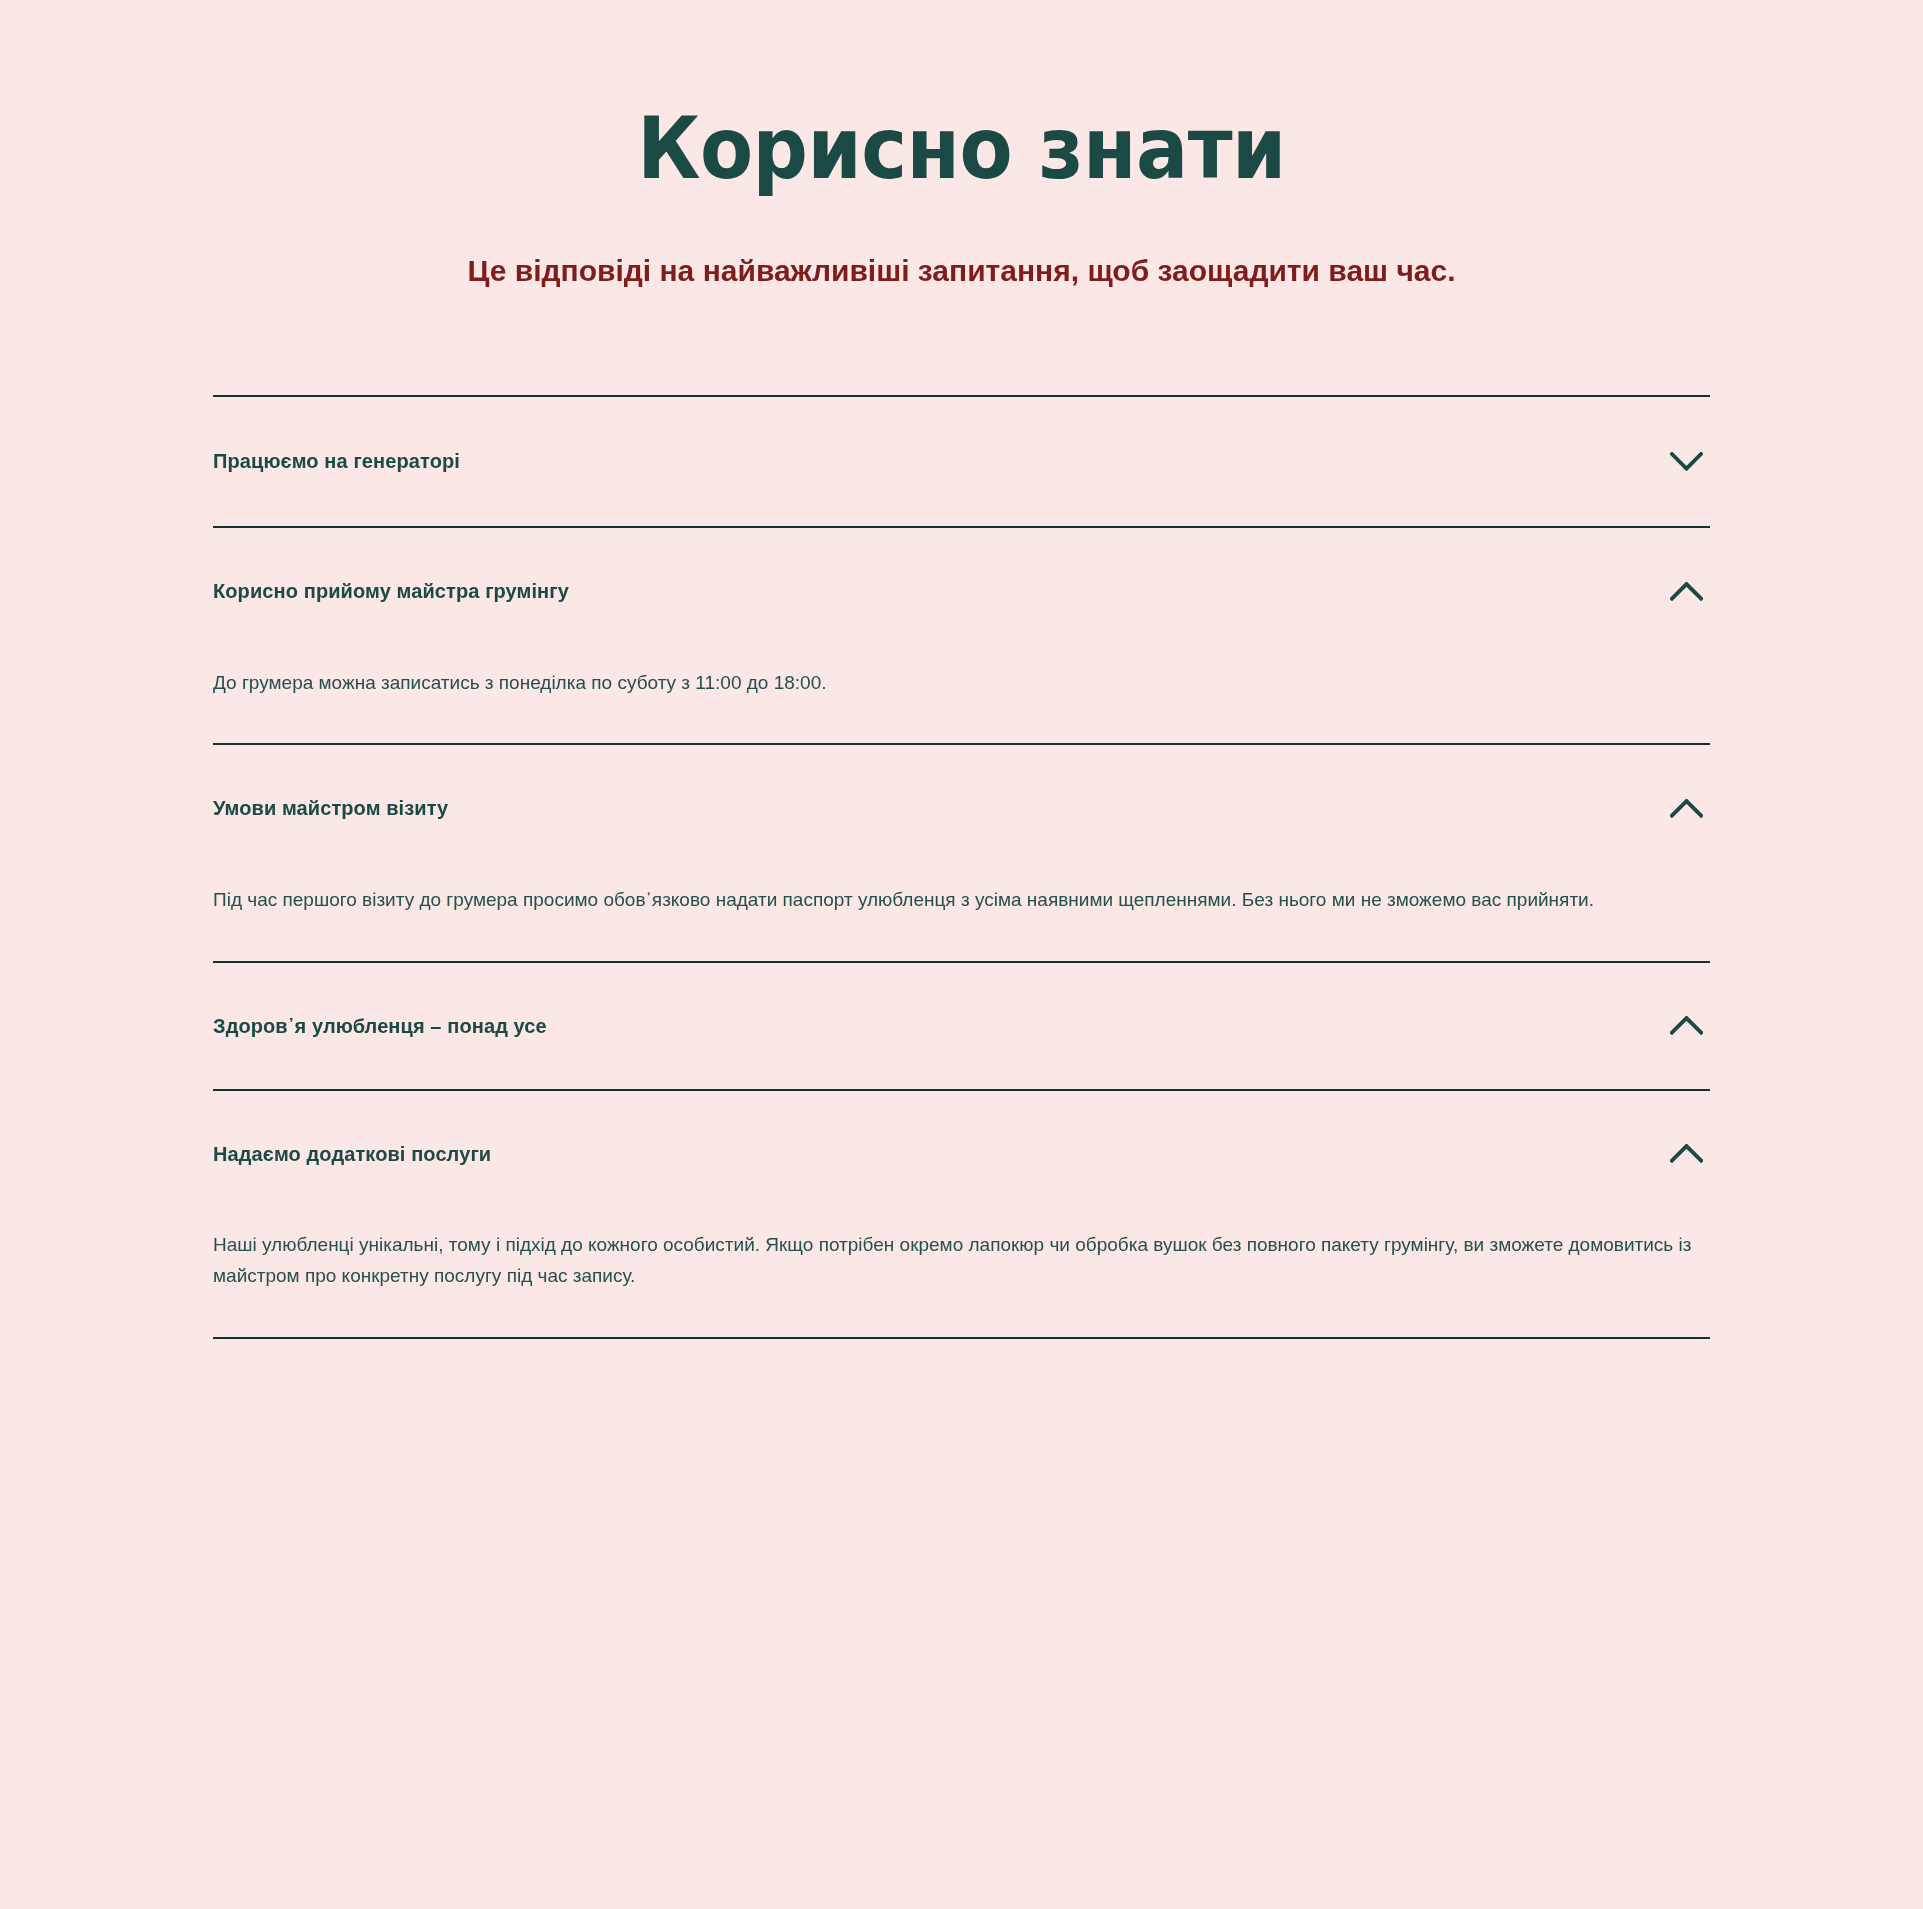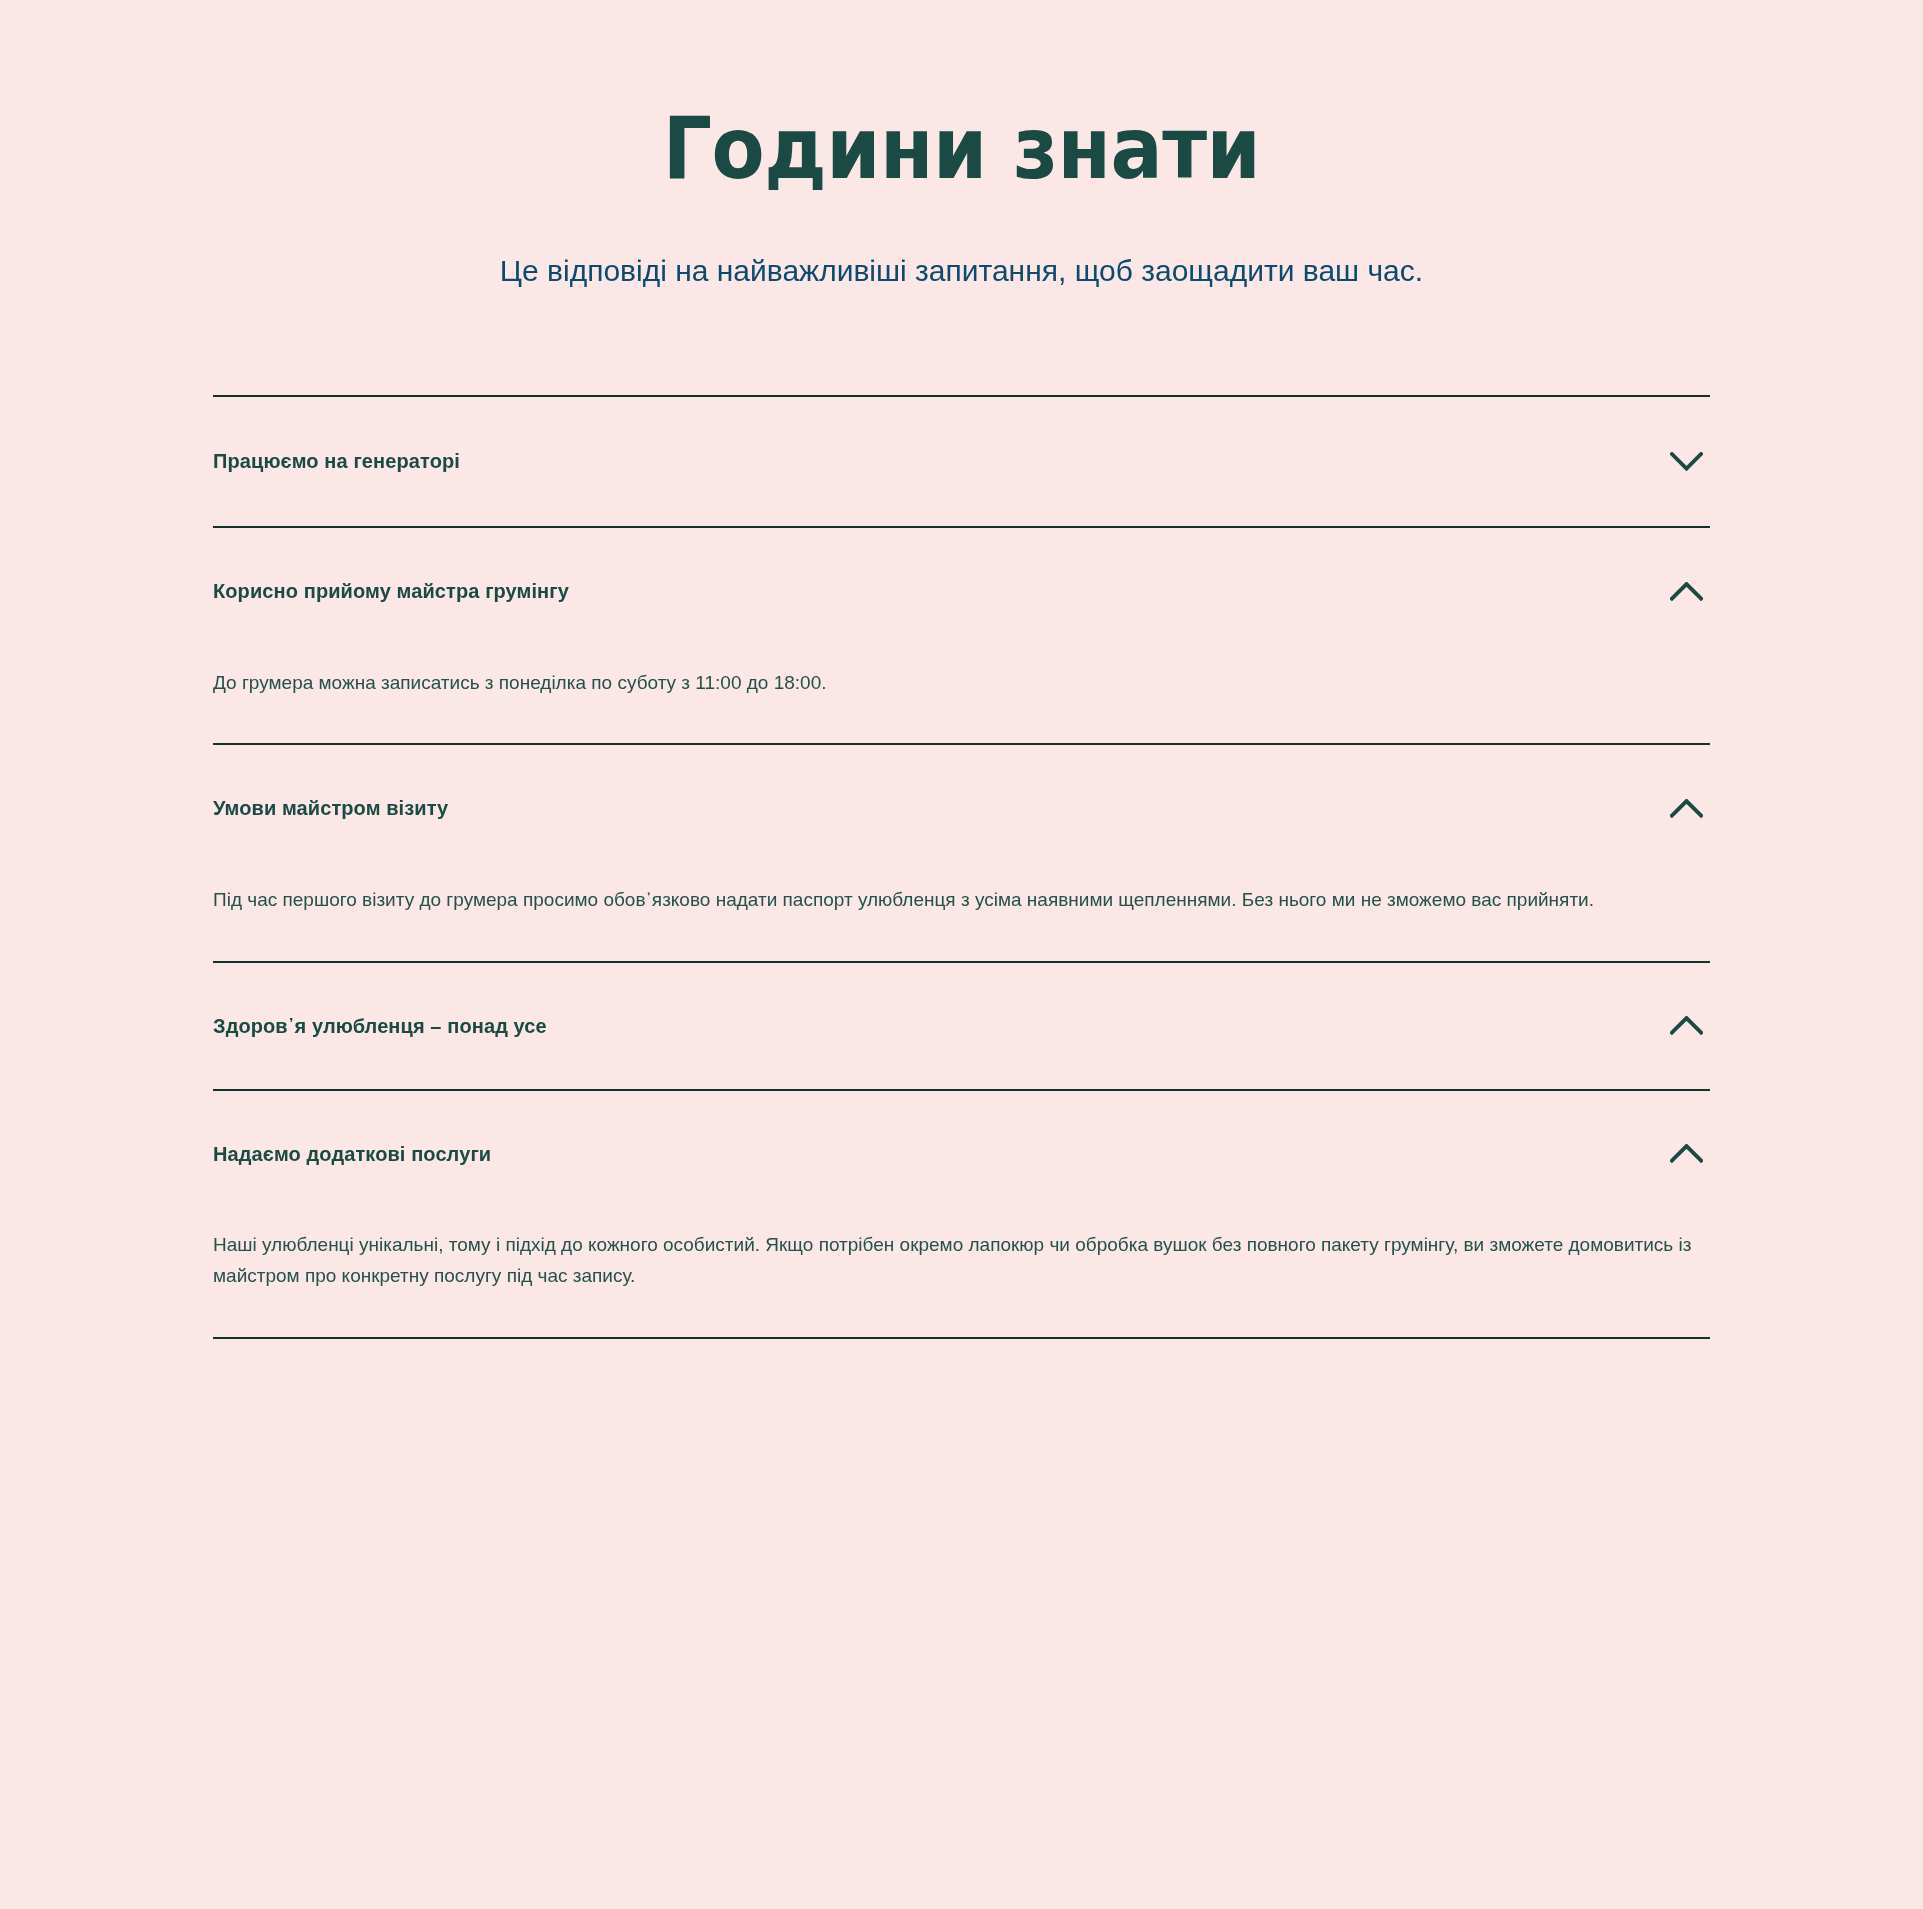--- a/index.html
+++ b/index.html
@@ -36,22 +36,22 @@
     letter-spacing: -0.5px;
     color: #1b4a44;
     margin: 0;
     font-family: "DejaVu Sans", sans-serif;
     font-stretch: condensed;
   }
   .page-subtitle {
     margin: 55px 0 0 0;
     font-size: 30px;
     line-height: 1.4;
-    font-weight: 400;
-    color: #0c4a6e;
+    font-weight: 700;
+    color: #7f1d1d;
   }
 
   
   .accordion {
     width: 1497px;
     margin: 0 auto;
     padding-top: 103px;
     box-sizing: border-box;
   }
   .divider {
@@ -107,21 +107,21 @@
   .acc-item.collapsed .acc-header {
     padding: 45px 0 45px 0;
   }
 </style>
 </head>
 <body>
 
 <div class="page">
 
   <div class="header">
-    <h1 class="page-title">Години знати</h1>
+    <h1 class="page-title">Корисно знати</h1>
     <p class="page-subtitle">Це відповіді на найважливіші запитання, щоб заощадити ваш час.</p>
   </div>
 
   <div class="accordion">
 
     <div class="divider"></div>
 
     <div class="acc-item collapsed">
       <button class="acc-header">
         <span class="acc-title">Працюємо на генераторі</span>

